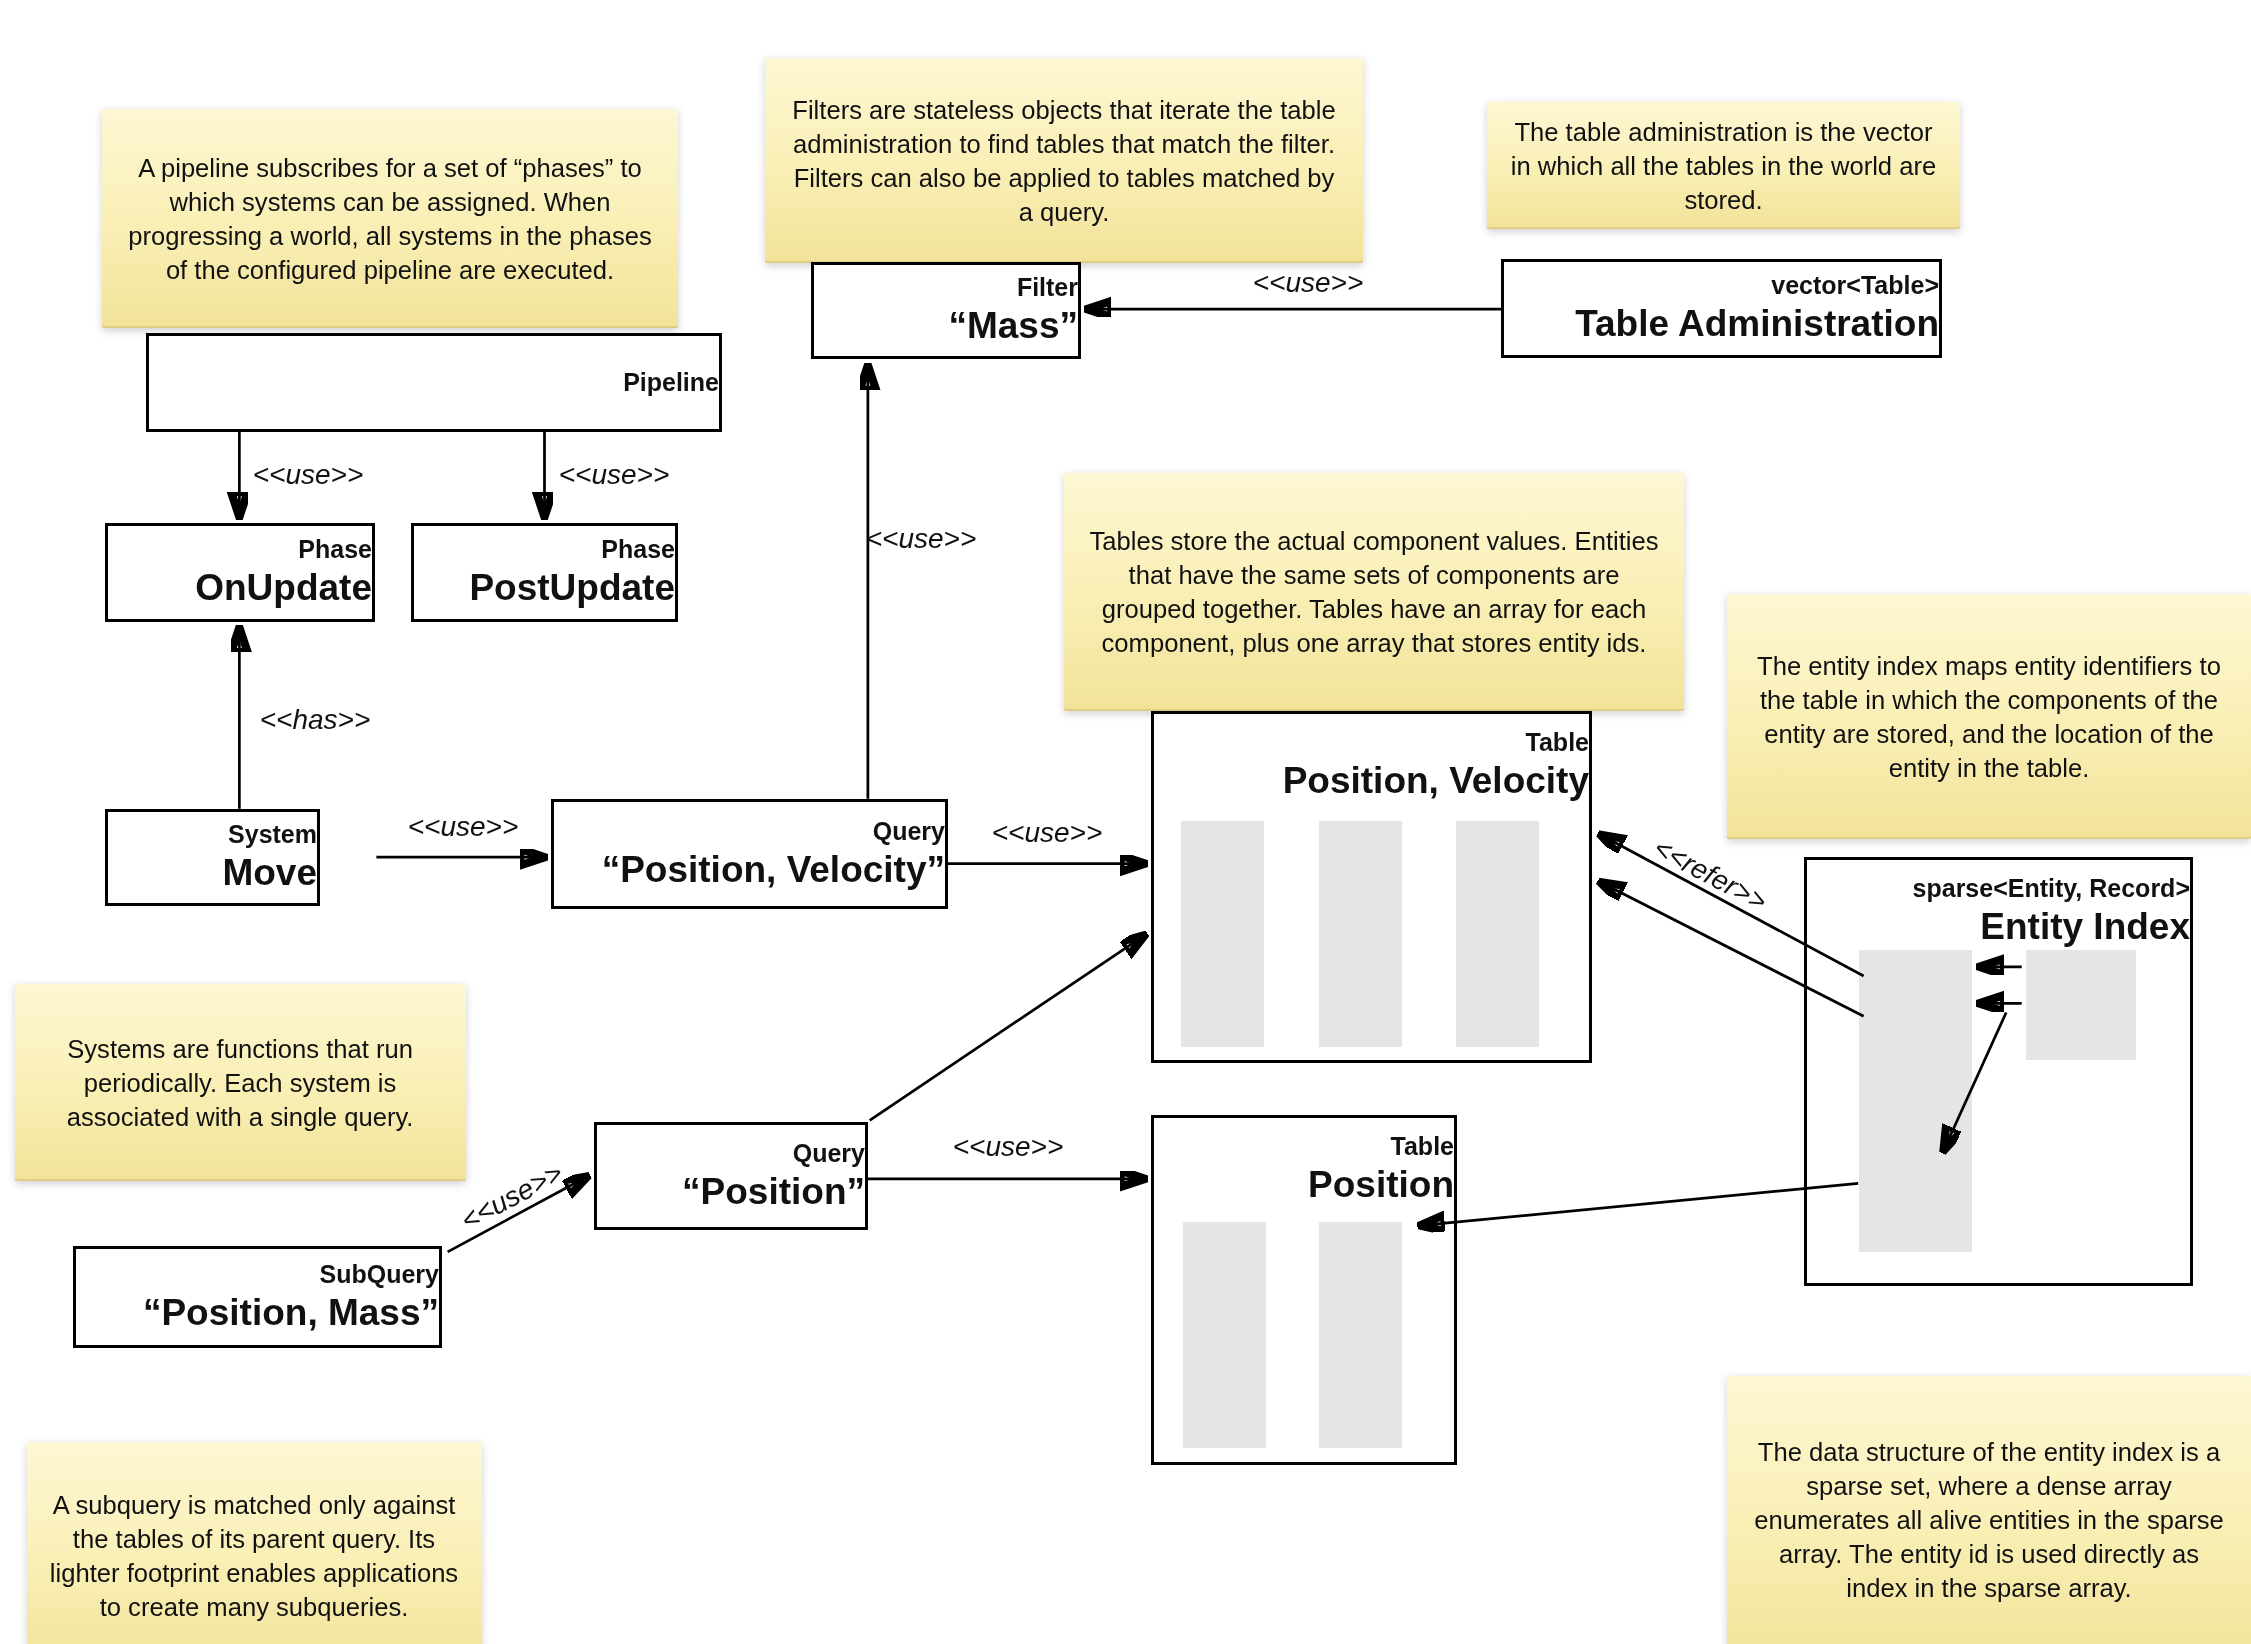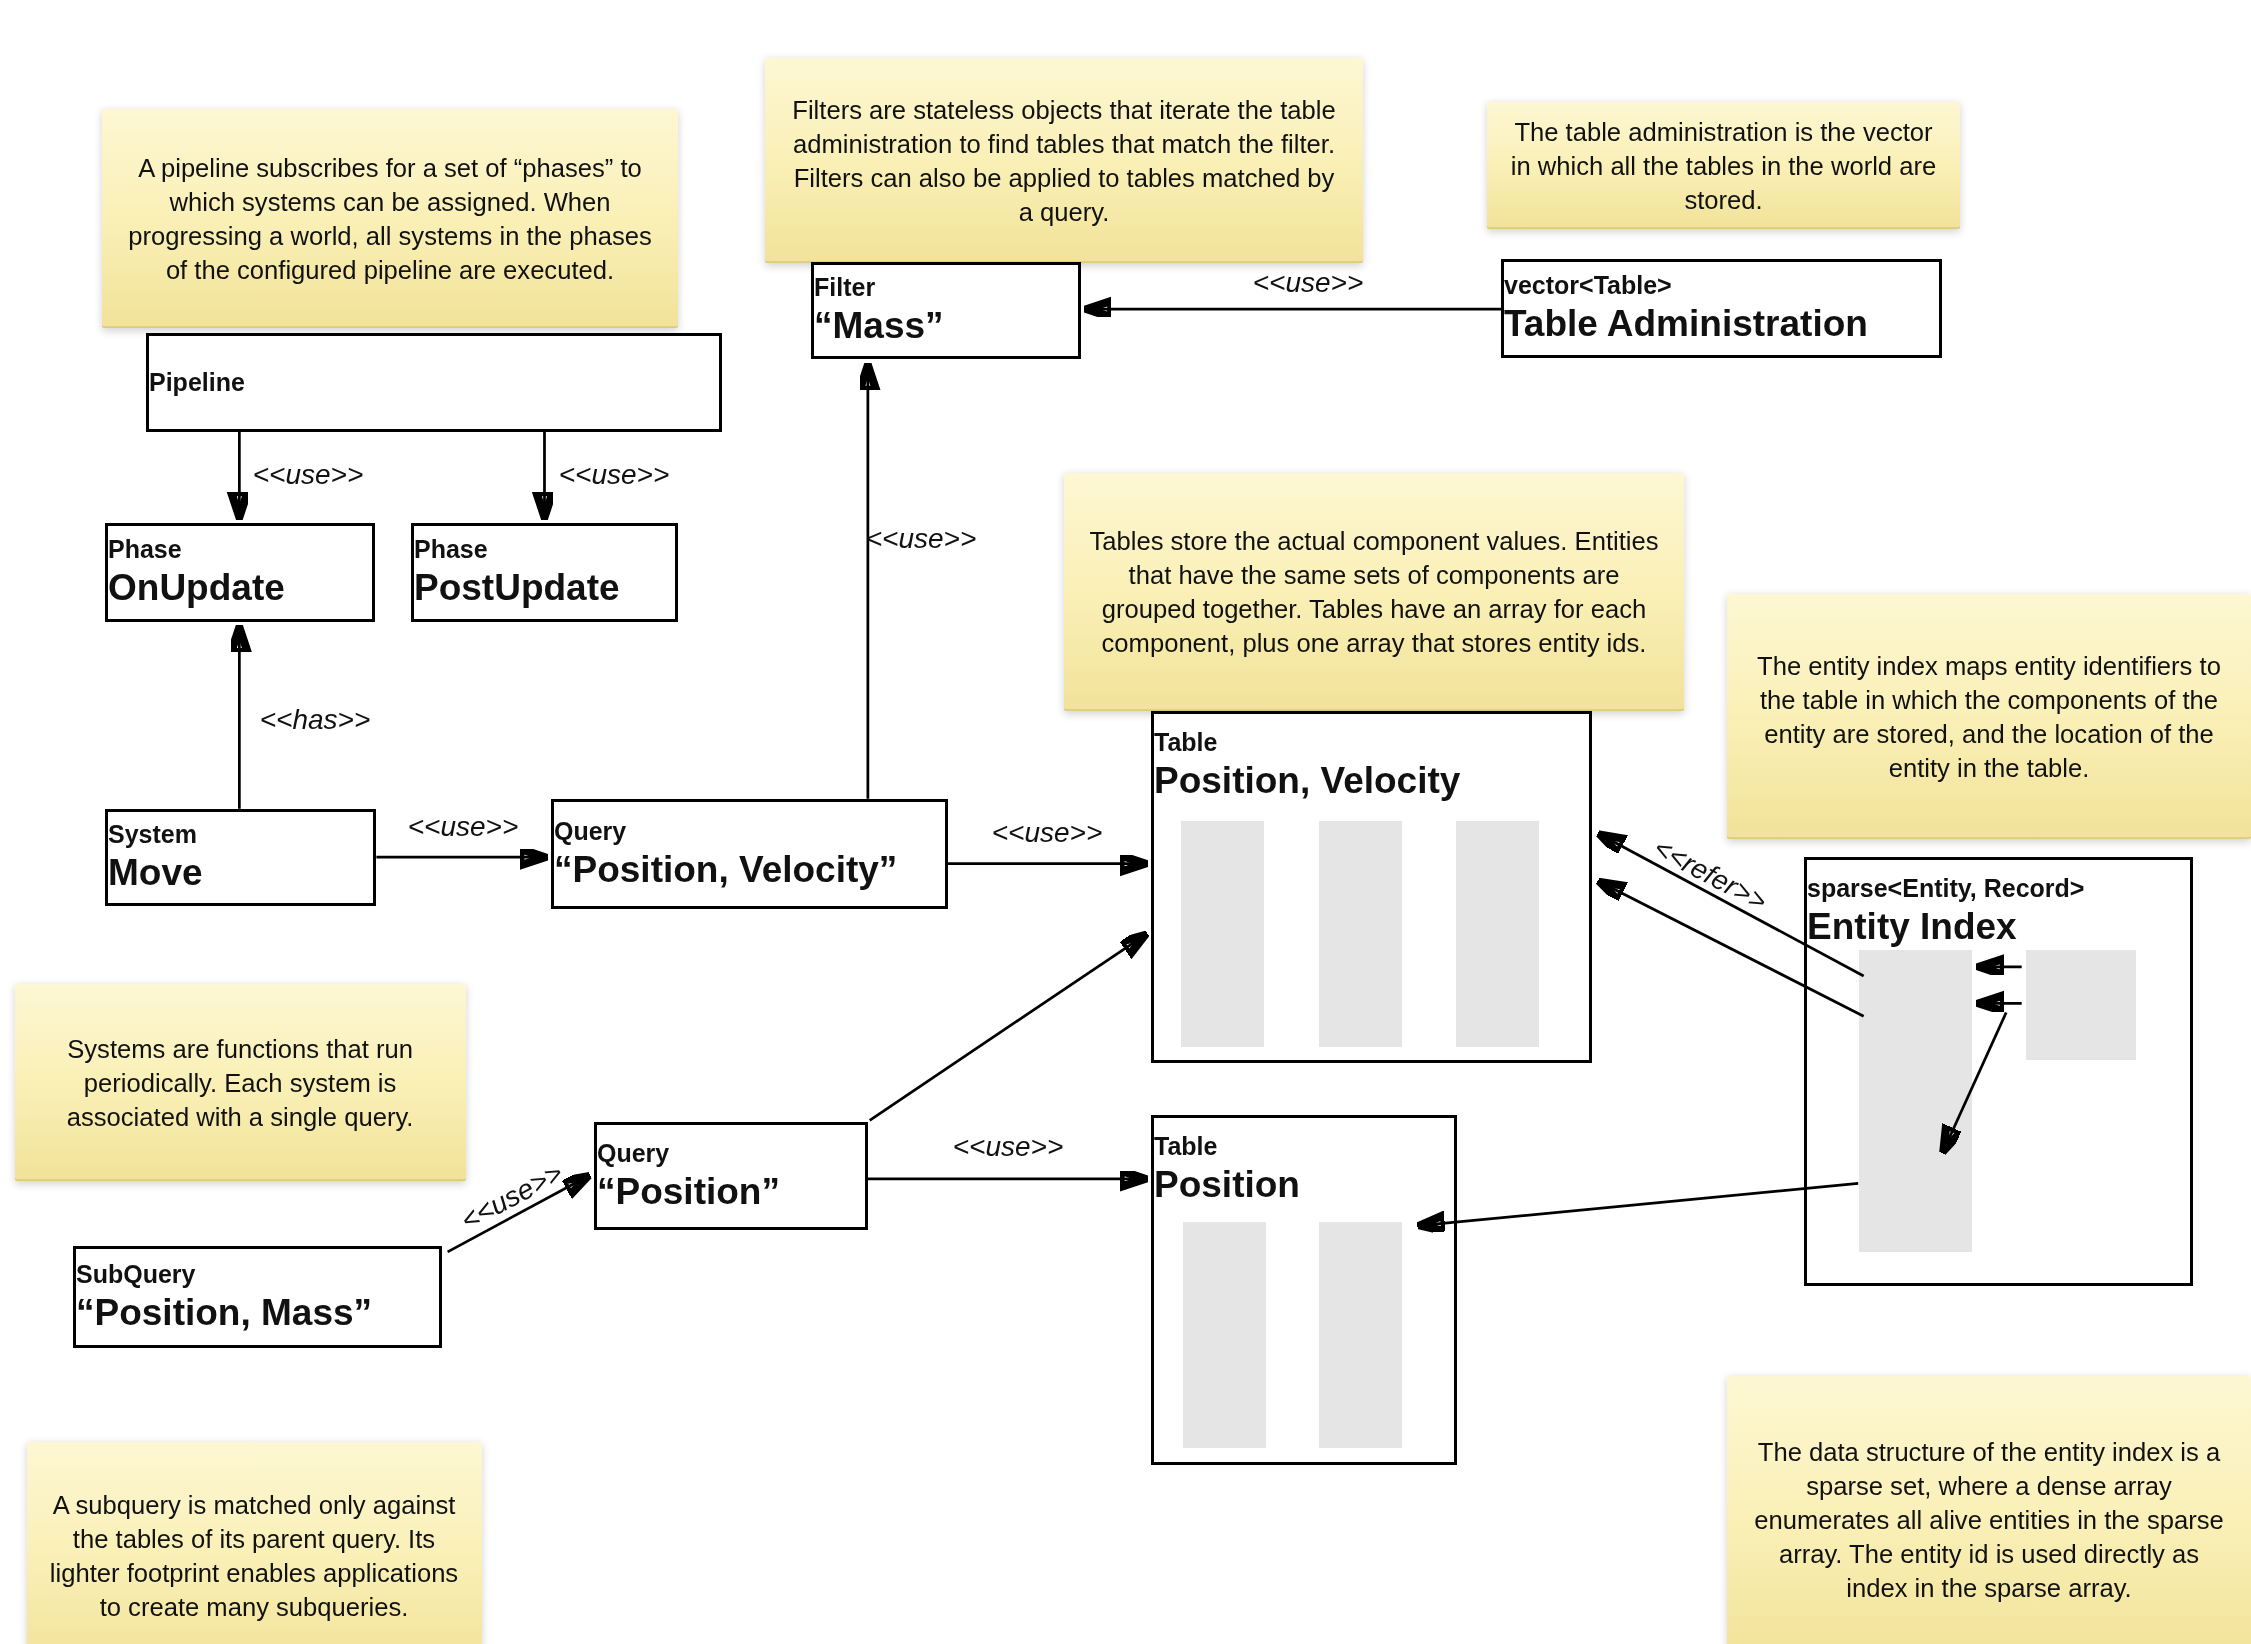--- a/index.html
+++ b/index.html
@@ -20,21 +20,21 @@
     text-align:center;
     font-size:25.6px;line-height:34px;
     padding:14.6px 18.3px;
     z-index:2;
     margin-top:36px;
   }
   .ubox{
     position:absolute;
     background:var(--box-fill);
     border:3.7px solid var(--box-border);
-    display:flex;flex-direction:column;align-items:flex-start;justify-content:center;
+    display:flex;flex-direction:column;align-items:flex-end;justify-content:center;
     text-align:center;
     z-index:2;
   }
   .ubox .stereo{font-size:25px;font-weight:700;line-height:31px;}
   .ubox .bname{font-size:37px;font-weight:700;line-height:46px;}
   .ubox.container{justify-content:flex-start;padding-top:12.8px;}
   .col{position:absolute;background:var(--array-fill);z-index:2;}
   .elabel{
     position:absolute;z-index:4;
     font-style:italic;font-size:28px;white-space:nowrap;
@@ -87,21 +87,21 @@
     <div class="bname">PostUpdate</div>
   </div>
   <div class="ubox" style="left:811px;top:262px;width:270px;height:97px;">
     <div class="stereo">Filter</div>
     <div class="bname">“Mass”</div>
   </div>
   <div class="ubox" style="left:1501px;top:259px;width:441px;height:99px;">
     <div class="stereo">vector&lt;Table&gt;</div>
     <div class="bname">Table Administration</div>
   </div>
-  <div class="ubox" style="left:105px;top:809px;width:271px;height:97px;">
+  <div class="ubox" style="left:105px;top:809px;width:215px;height:97px;">
     <div class="stereo">System</div>
     <div class="bname">Move</div>
   </div>
   <div class="ubox" style="left:551px;top:799px;width:397px;height:110px;">
     <div class="stereo">Query</div>
     <div class="bname">“Position, Velocity”</div>
   </div>
 
   <div class="ubox container" style="left:1151px;top:711px;width:441px;height:352px;">
     <div class="stereo">Table</div>

